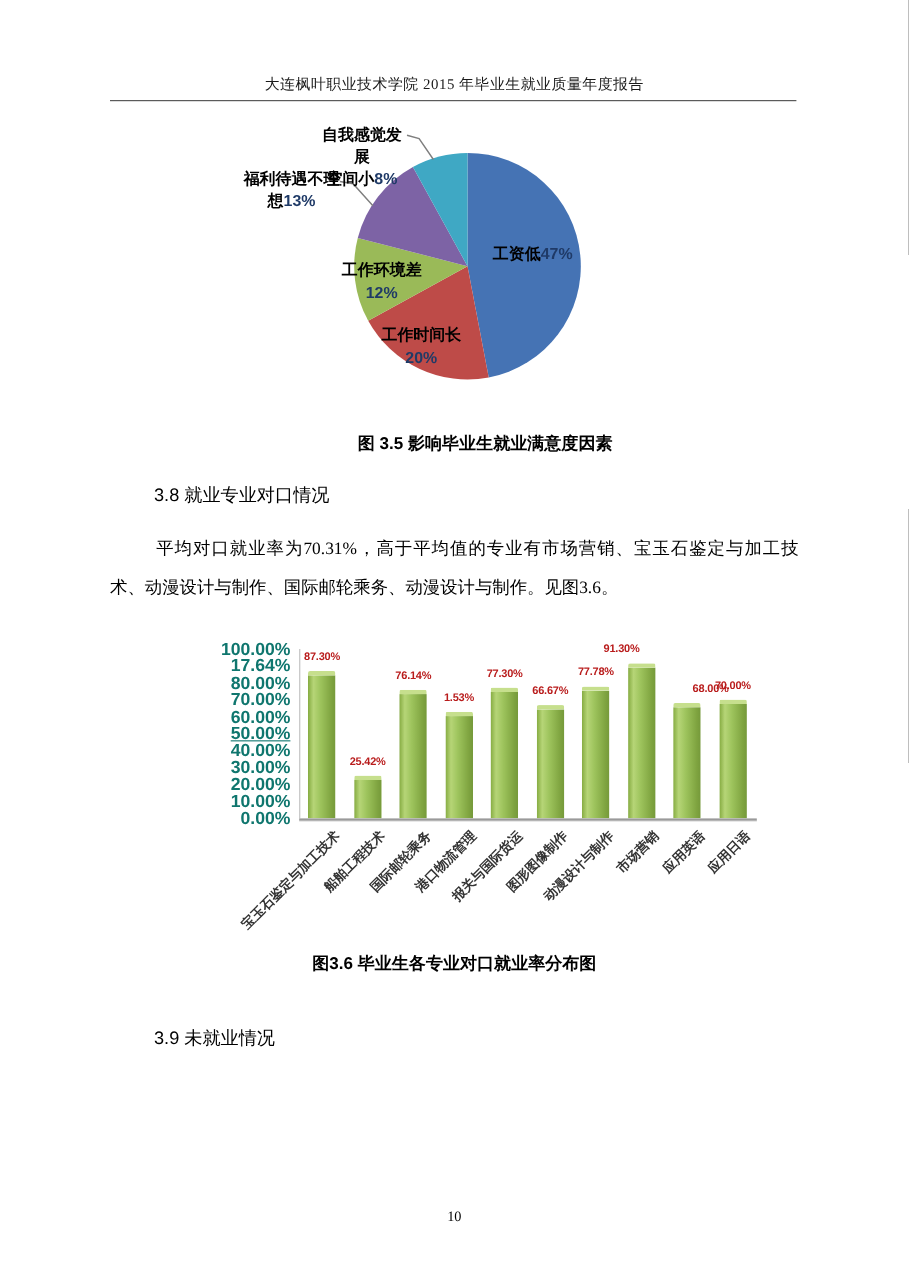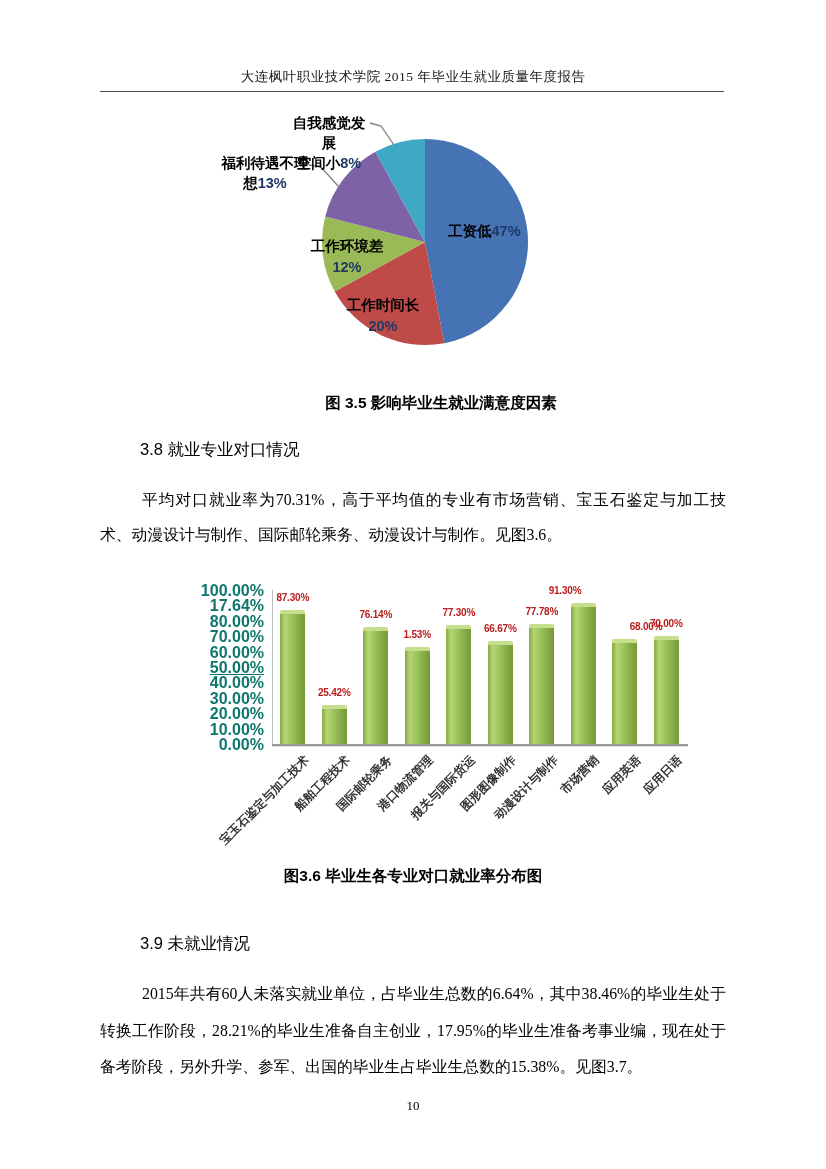--- a/index.html
+++ b/index.html
@@ -146,17 +146,16 @@
         <div class="bar" style="left: 483.75px; top: 61.2px; height: 107.8px;"></div>
         <div class="bval" style="left: 463.25px; top: 43.2px;">70.00%</div>
         <div class="xcat" style="left: 304.25px; top: 177px;">应用日语</div>
       </div>
     <div class="x-axis"></div>
   </div>
 
   <div class="caption cap2">图3.6 毕业生各专业对口就业率分布图</div>
 
   <div class="sec-h h39">3.9 未就业情况</div>
-  <div class="para p39">2015年共有60人未落实就业单位，占毕业生总数的6.64%，其中38.46%的毕业生处于转换工作阶段，28.21%的毕业生准备自主创业，17.95%的毕业生准备考事业编，现在处于备考阶段，另外升学、参军、出国的毕业生占毕业生总数的15.38%。见图3.7。</div>
 
   <div class="pageno">10</div>
 
 </div>
 
 </body></html>

